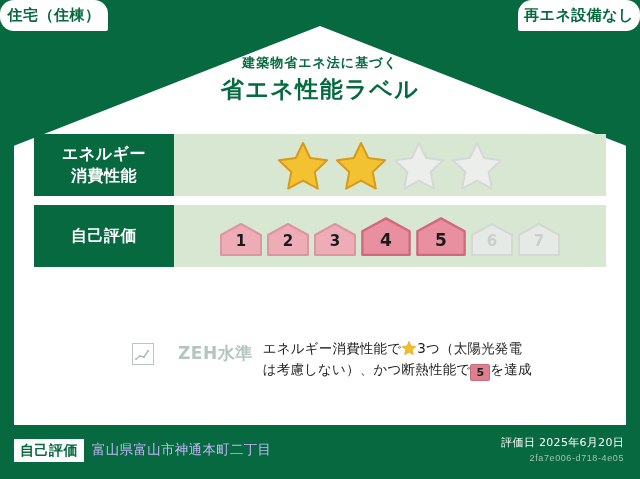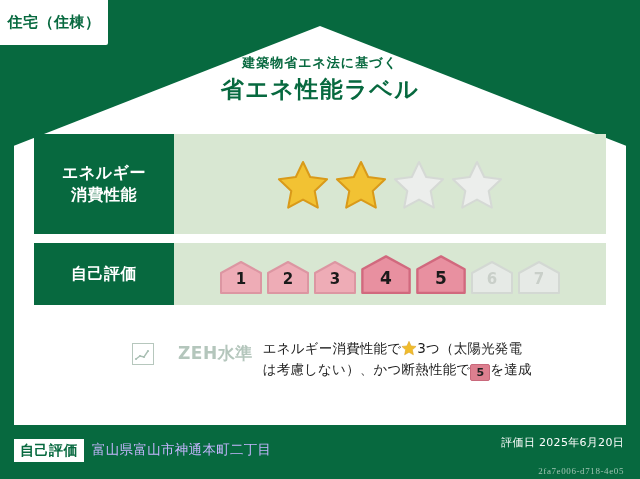--- a/index.html
+++ b/index.html
@@ -10,21 +10,22 @@
     overflow:hidden;
     position:relative;
   }
   .label-root{position:absolute;inset:0;background:#07693f;}
 
   
   .tag{
     position:absolute;top:0;background:#ffffff;color:#07693f;
     font-weight:bold;font-size:15px;letter-spacing:0.5px;
     display:flex;align-items:center;justify-content:center;
-    height:45px;
+    height:31px;
+    border-radius:14px;
   }
   .tag-left{left:0;width:108px;border-bottom-right-radius:2px;}
   .tag-right{right:0;width:122px;border-bottom-left-radius:2px;}
 
   
   .house{
     position:absolute;left:14px;top:26px;right:14px;bottom:54px;
     background:#ffffff;
     clip-path:polygon(0% 30%, 50% 0%, 100% 30%, 100% 100%, 0% 100%);
   }
@@ -39,21 +40,21 @@
     line-height:1.3;
   }
   .title-big{
     color:#07693f;font-size:23px;font-weight:bold;letter-spacing:1.5px;
     line-height:1.35;margin-top:2px;
   }
 
   
   .rows{position:absolute;left:34px;right:34px;top:134px;}
   .perf-row{
-    display:flex;align-items:stretch;height:100px;margin-bottom:9px;
+    display:flex;align-items:stretch;height:62px;margin-bottom:9px;
     background:#d8e7d2;
   }
   .perf-row.insul{height:62px;}
   .perf-name{
     width:140px;flex:0 0 140px;background:#07693f;color:#ffffff;
     font-size:16px;font-weight:bold;line-height:1.35;
     display:flex;align-items:center;justify-content:center;text-align:center;
     letter-spacing:0.5px;
   }
   .perf-body{
@@ -118,30 +119,31 @@
   .self-eval{
     background:#ffffff;color:#07693f;font-weight:bold;font-size:14px;
     padding:3px 6px;letter-spacing:0.5px;line-height:1.2;
   }
   .address{font-size:13.5px;color:#c4b5fd;letter-spacing:0.3px;}
   .footer-right{
     position:absolute;right:16px;top:10px;text-align:right;
   }
   .eval-date{font-size:11px;color:#ffffff;letter-spacing:0.3px;}
   .doc-id{
-    font-size:9px;color:#9fc4b2;letter-spacing:0.6px;margin-top:16px;
-    font-family:Liberation Serif, serif;
+    font-size:9px;color:#9fc4b2;letter-spacing:0.6px;margin-top:3px;
+    font-family:Liberation Sans, sans-serif;
   }
 </style>
 </head>
 <body>
 
 <div class="label-root">
 
   <div class="tag tag-left">住宅（住棟）</div>
+  <div class="tag tag-right">再エネ設備なし</div>
 
   <div class="house"></div>
 
   <div class="title-wrap">
     <div class="title-small">建築物省エネ法に基づく</div>
     <div class="title-big">省エネ性能ラベル</div>
   </div>
 
   <div class="rows">
 

